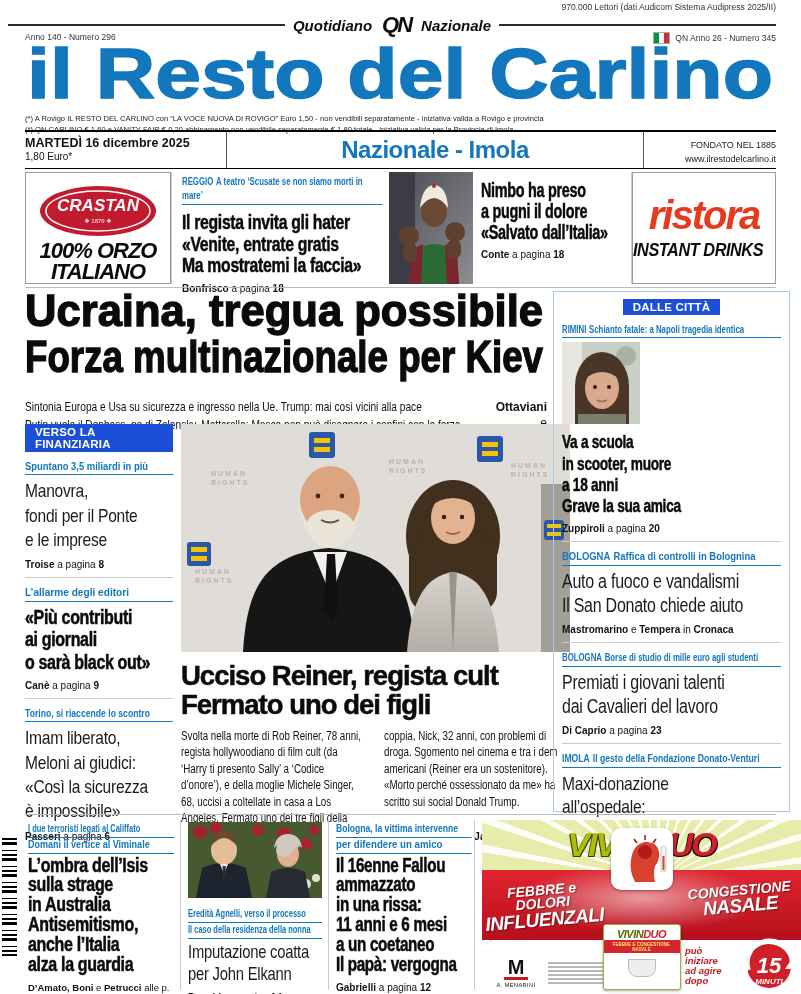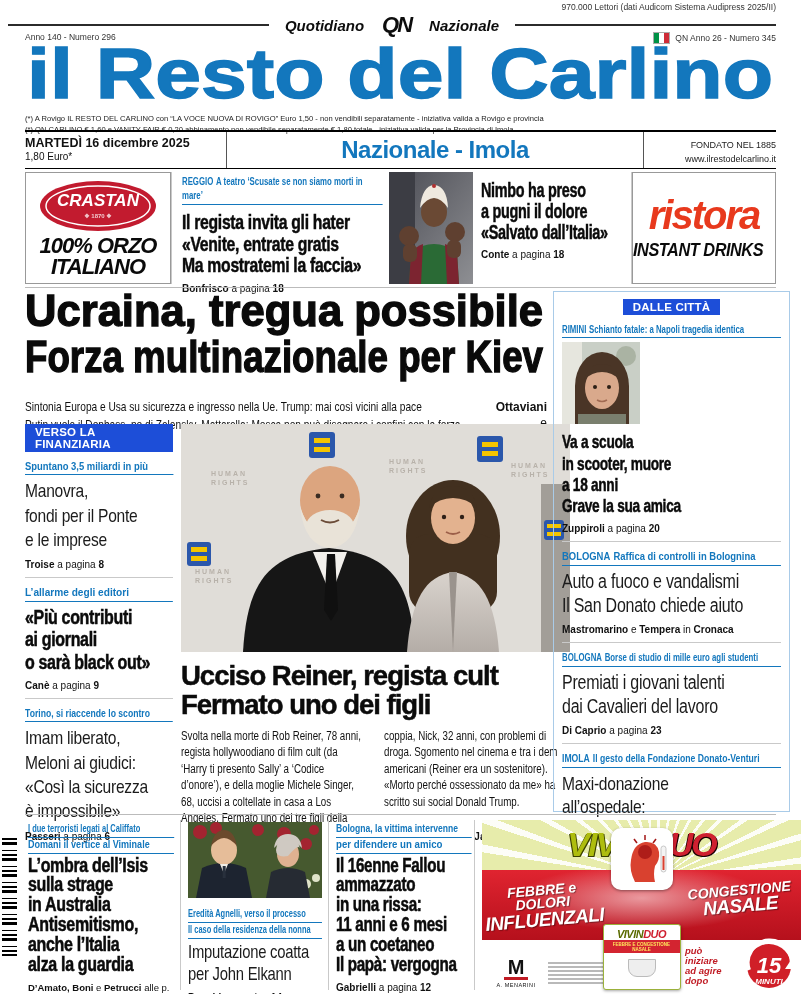--- a/index.html
+++ b/index.html
@@ -23,21 +23,21 @@
   .hl{font-weight:bold;color:#0b0b0b;line-height:1.04;white-space:pre-line;letter-spacing:-.4px;}
   .hll{font-weight:400;color:#1b1b1b;line-height:1.2;white-space:pre-line;letter-spacing:-.3px;}
 
   .by{font-size:10px;margin-top:7px;color:#111;}
   .by b{font-weight:bold;}
 
   .badge{display:table;margin:0 auto 7px auto;background:#1d4ed8;color:#fff;font-weight:bold;font-size:11.5px;padding:2px 10px;letter-spacing:.2px;}
 
   
   .readers{position:absolute;top:2px;right:25px;font-size:8.5px;color:#333;}
-  .qnline{position:absolute;top:12px;left:8px;right:25px;display:flex;align-items:center;gap:16px;}
+  .qnline{position:absolute;top:12px;left:8px;right:25px;display:flex;align-items:center;gap:8px;}
   .qnline .rule{flex:1;border-top:2px solid #2b2b2b;}
   .qnword{font-style:italic;font-weight:bold;font-size:15px;color:#0d0d0d;}
   .qnlogo{font-weight:900;font-style:italic;font-size:22px;letter-spacing:-2px;color:#0d0d0d;padding:0 2px;}
   .issueL{position:absolute;top:32px;left:25px;font-size:8.5px;color:#333;}
   .issueR{position:absolute;top:32px;right:25px;font-size:8.5px;color:#333;display:flex;align-items:center;gap:5px;}
   .flag{display:inline-flex;width:15px;height:10px;border:.5px solid #aaa;}
   .flag i{flex:1;}
 
   
   .masthead{position:absolute;top:36px;left:25px;width:751px;height:76px;}
@@ -47,21 +47,21 @@
   .dl-left{width:201px;padding-top:4px;}
   .dl-date{font-size:12.5px;font-weight:bold;}
   .dl-price{font-size:10px;margin-top:1px;}
   .dl-sep{width:1px;background:#555;}
   .dl-center{flex:1;display:flex;align-items:center;justify-content:center;font-size:24px;font-weight:bold;color:#1377bd;letter-spacing:-.5px;}
   .dl-right{width:132px;text-align:right;font-size:9px;line-height:1.5;padding-top:7px;color:#222;}
 
   
   .topstrip{position:absolute;top:172px;left:25px;width:751px;height:112px;display:flex;}
   .adbox{border:1px solid #999;box-sizing:border-box;display:flex;flex-direction:column;align-items:center;justify-content:center;background:#fff;}
-  .crastan{width:146px;height:112px;}
+  .crastan{width:146px;height:112px;justify-content:flex-end;}
   .crastan-txt{font-style:italic;font-weight:900;font-size:22px;line-height:.95;color:#0a0a0a;letter-spacing:-1px;text-align:center;margin-top:3px;}
   .ts-reggio{flex:1;padding:2px 6px 0 10px;}
   .ts-modena{width:158px;padding:2px 0 0 8px;box-sizing:border-box;}
   .ristora{width:144px;height:112px;}
   .ristora-brand{font-style:italic;font-weight:900;font-size:40px;color:#e8391d;letter-spacing:-2px;line-height:1;}
   .ristora-sub{font-style:italic;font-weight:900;font-size:18.5px;color:#0a0a0a;letter-spacing:-.5px;margin-top:4px;}
   .ts-hl{font-size:21px;margin-top:6px;}
 
   .rule1{position:absolute;top:287px;left:25px;width:751px;border-top:1px solid #bbb;}
   .rule2{position:absolute;top:814px;left:25px;width:751px;border-top:1px solid #bbb;}

